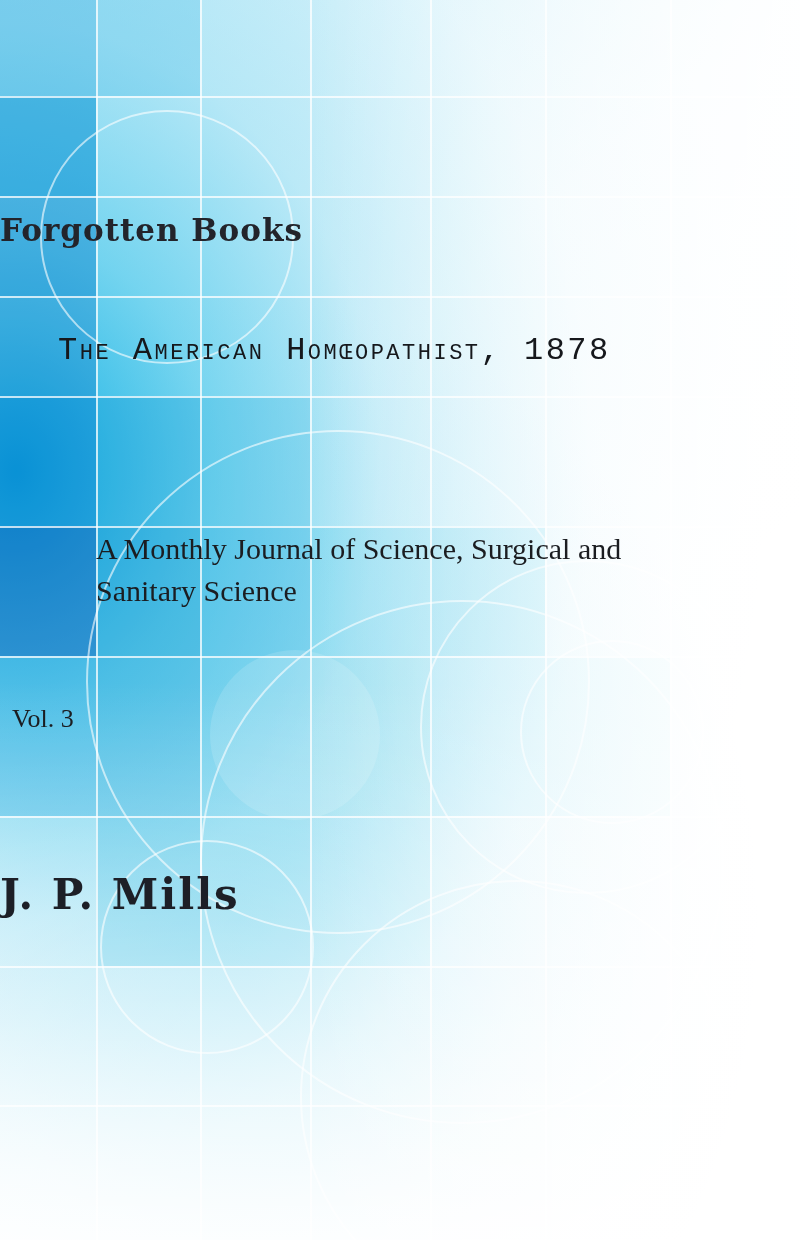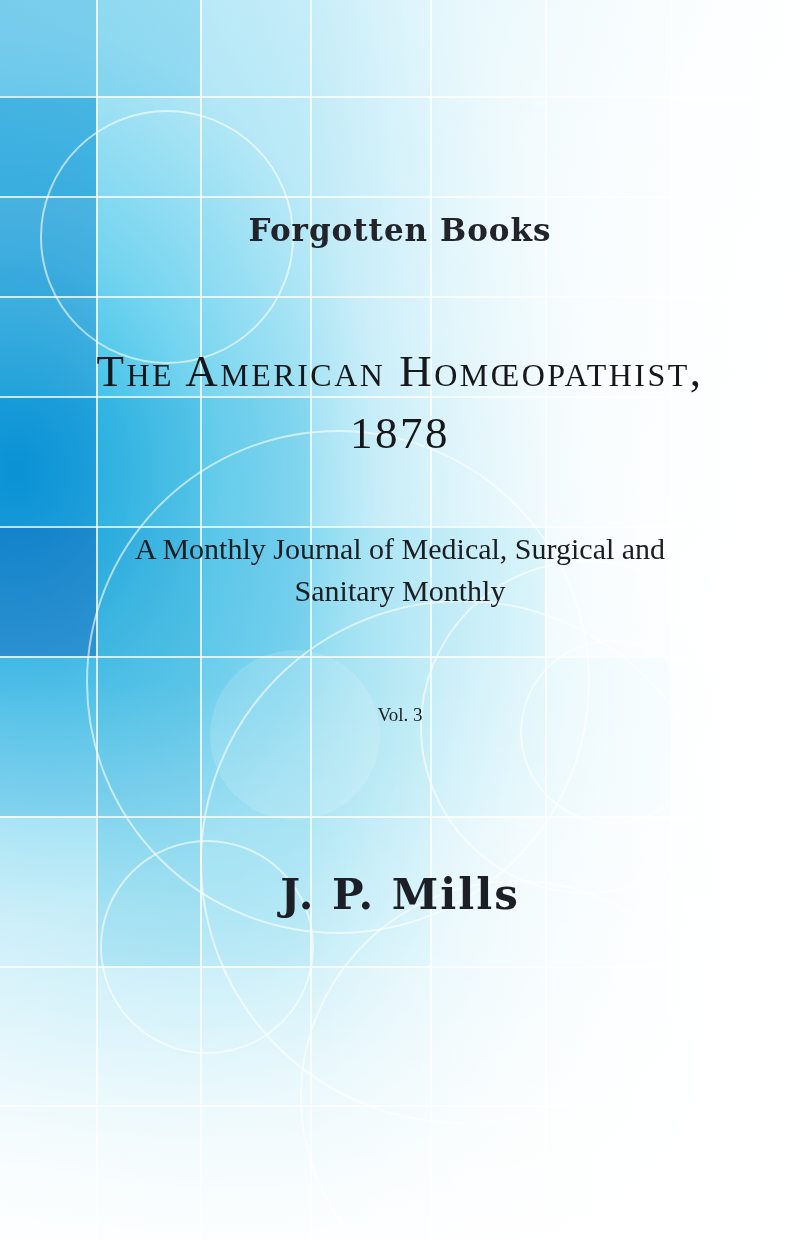--- a/index.html
+++ b/index.html
@@ -67,43 +67,42 @@
   .bg-wash {
     background:
       linear-gradient(to right, rgba(255,255,255,0) 38%, rgba(255,255,255,0.55) 72%, rgba(255,255,255,0.92) 100%),
       linear-gradient(to bottom, rgba(255,255,255,0) 55%, rgba(255,255,255,0.45) 82%, rgba(255,255,255,0.9) 100%);
   }
 
   
   .content {
     position: absolute;
     inset: 0;
-    text-align: center;
     color: #1b1b1b;
   }
 
   .publisher {
     position: absolute;
     top: 212px;
     left: 0;
     right: 0;
     font-family: "DejaVu Serif", serif;
     font-weight: 700;
     font-size: 31px;
     letter-spacing: 1px;
     color: #23242b;
   }
 
   .title {
     position: absolute;
-    top: 340px;
+    top: 320px;
     left: 58px;
     right: 58px;
-    font-family: Liberation Serif, serif;
-    font-size: 45px;
+    font-family: Liberation Mono, monospace;
+    font-size: 32px;
     line-height: 62px;
     letter-spacing: 2.5px;
     color: #16181c;
     font-variant: small-caps;
     text-transform: none;
   }
 
   .subtitle {
     position: absolute;
     top: 528px;
@@ -111,24 +110,24 @@
     right: 96px;
     font-family: "Liberation Serif", serif;
     font-size: 30px;
     line-height: 42px;
     color: #1b1d21;
   }
 
   .volume {
     position: absolute;
     top: 704px;
-    left: 0;
+    left: 12px;
     right: 0;
     font-family: "Liberation Serif", serif;
-    font-size: 19px;
+    font-size: 26px;
     color: #1b1d21;
   }
 
   .byline {
     position: absolute;
     top: 840px;
     left: 0;
     right: 0;
     font-family: "DejaVu Serif", serif;
     font-style: italic;
@@ -206,18 +205,18 @@
       <div class="grid-h" style="top: 816px;"></div>
       <div class="grid-h" style="top: 966px;"></div>
       <div class="grid-h" style="top: 1105px;"></div>
     </div>
 
   <div class="bg-layer bg-wash"></div>
 
   <div class="content">
     <div class="publisher">Forgotten  Books</div>
     <div class="title">The American Homœopathist, 1878</div>
-    <div class="subtitle">A Monthly Journal of Medical, Surgical and Sanitary Monthly</div>
+    <div class="subtitle">A Monthly Journal of Science, Surgical and Sanitary Science</div>
     <div class="volume">Vol. 3</div>
     <div class="author">J. P. Mills</div>
   </div>
 
 </div>
 
 </body></html>

